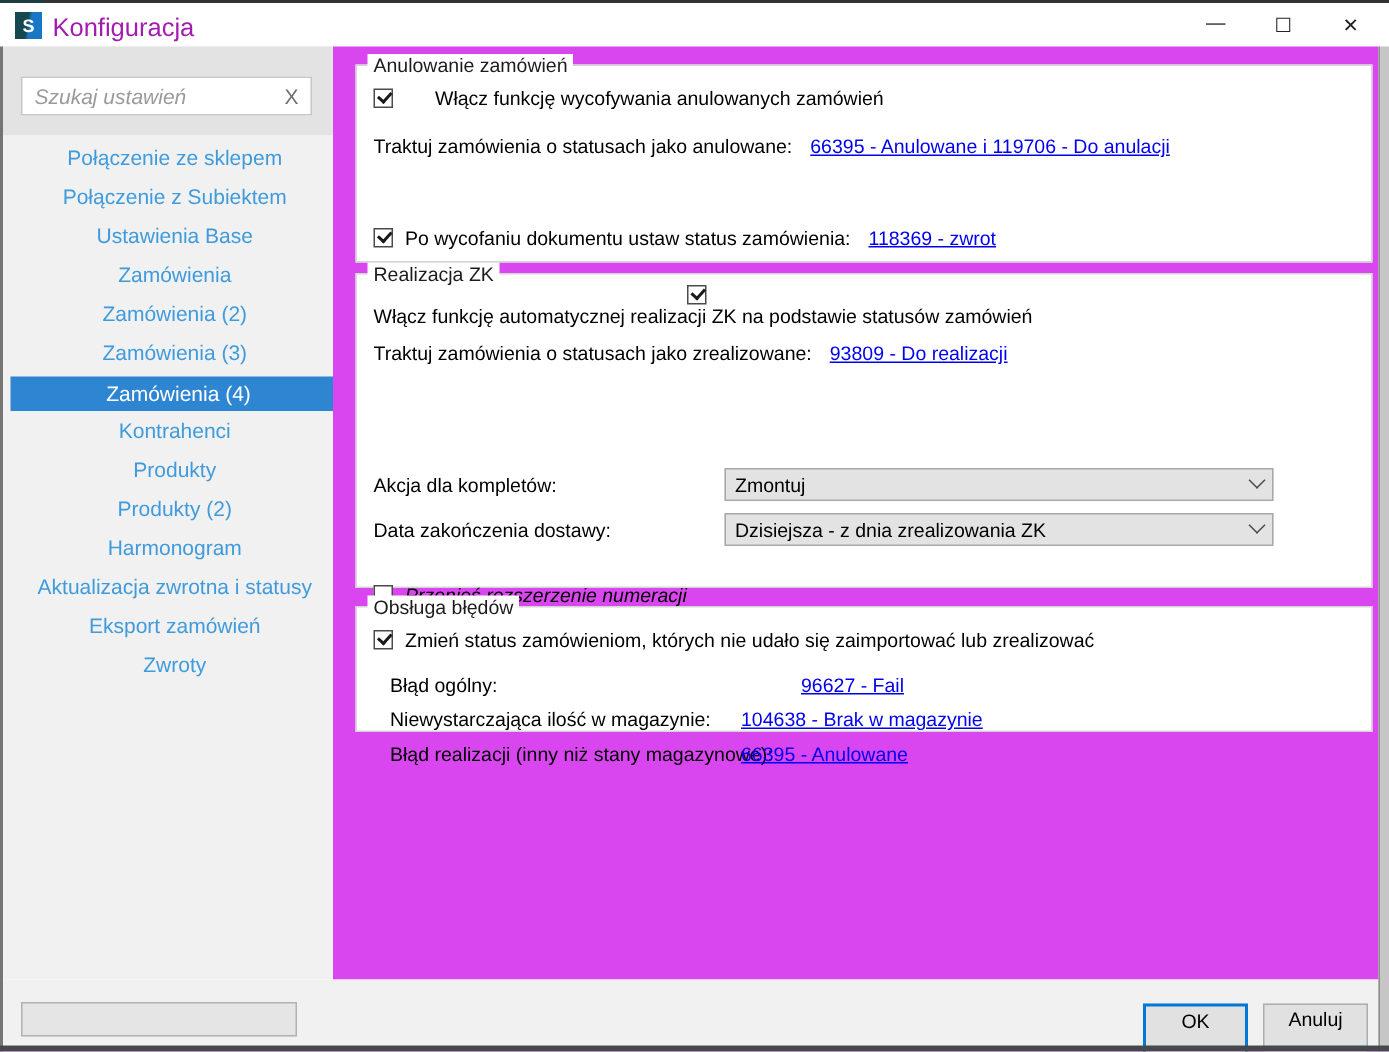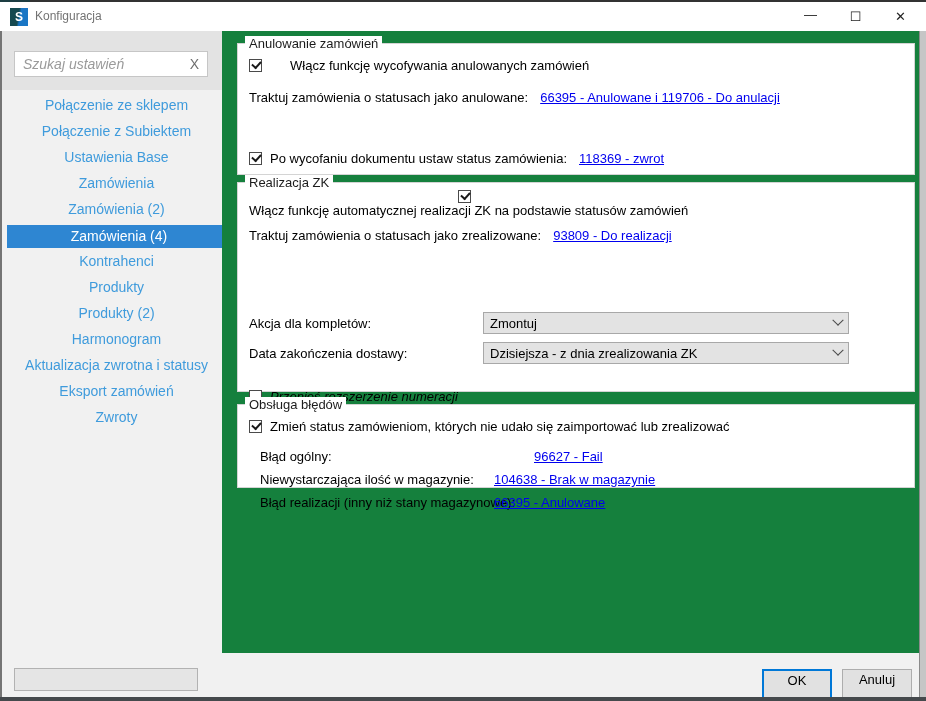--- a/index.html
+++ b/index.html
@@ -14,41 +14,41 @@
   .left-edge  { position:absolute; left:0; top:31px; width:2px; bottom:0; background:#757575; }
   .right-edge { position:absolute; left:919px; top:31px; width:7px; bottom:0;
                 background:#c6c6c6; border-left:1px solid #8b8b8b; }
   .bottom-edge{ position:absolute; left:0; top:697px; width:926px; height:4px; background:#45494c; }
 
   
   .titlebar { position:absolute; left:0; top:2px; width:926px; height:29px; background:#fff; }
   .app-icon { position:absolute; left:10px; top:6px; width:18px; height:18px;
               background:linear-gradient(100deg,#15494f 0 45%, #1976c5 55% 100%);
               color:#fff; font-weight:bold; font-size:12px; text-align:center; line-height:18px; }
-  .win-title { position:absolute; left:35px; top:7px; font-size:12px; color:#737373; }
+  .win-title { position:absolute; left:35px; top:7px; font-size:17px; color:#a21caf; }
   .caption-btns { position:absolute; right:3px; top:0; height:29px; display:flex; }
   .cap-btn { width:45px; height:29px; display:flex; align-items:center; justify-content:center;
              font-size:13px; color:#222; cursor:default; }
   .cap-btn.min span { position:relative; top:-2px; }
 
   
   .sidebar { position:absolute; left:2px; top:31px; width:220px; height:622px; background:#f1f1f1; }
   .search-band { position:absolute; left:0; top:0; width:220px; height:59px; background:#e3e3e3; }
   .search-box { position:absolute; left:12px; top:20px; width:194px; height:26px; background:#fff;
                 border:1px solid #c6c6c6; display:flex; align-items:center; padding:0 8px; }
   .search-ph  { flex:1; font-style:italic; color:#9a9a9a; font-size:14px;
                 white-space:nowrap; overflow:hidden; }
   .search-clear { color:#707070; font-size:14px; padding-left:6px; }
   .nav { position:absolute; left:0; top:62px; width:220px; }
   .nav-item { height:26px; line-height:25px; padding-left:13px; font-size:14px; color:#3f9bdc;
               width:216px; white-space:nowrap; overflow:hidden; cursor:default;text-align:center; }
   .nav-item.selected { background:#2e86d2; color:#fff; width:216px; margin-left:5px; padding-left:8px; height:23px; line-height:23px; margin-top:2px; margin-bottom:1px; }
 
   
-  .main { position:absolute; left:222px; top:31px; width:697px; height:622px; background:#15803d;padding-left:22px; }
+  .main { position:absolute; left:222px; top:31px; width:697px; height:622px; background:#d946ef;padding-left:22px; }
   .group { position:absolute; left:15px; width:678px; border:1px solid #d4d4d4; background:#fff; }
   .group-title { position:absolute; top:-8px; left:7px; background:#fff; padding:0 4px;
                  font-size:13px; color:#1c1c1c; }
   .g1 { top:12px;  height:132px; }
   .g2 { top:151px; height:210px; }
   .g3 { top:373px; height:84px; }
 
   .row { position:absolute; left:11px; display:flex; align-items:center; }
   .cb { width:13px; height:13px; border:1px solid #4a4a4a; background:#fff; position:relative;
         flex:0 0 13px; margin-right:8px; }
@@ -103,20 +103,21 @@
       <span class="search-ph">Szukaj ustawień</span>
       <span class="search-clear">X</span>
     </div>
   </div>
   <div class="nav">
     <div class="nav-item">Połączenie ze sklepem</div>
     <div class="nav-item">Połączenie z Subiektem</div>
     <div class="nav-item">Ustawienia Base</div>
     <div class="nav-item">Zamówienia</div>
     <div class="nav-item">Zamówienia (2)</div>
+    <div class="nav-item">Zamówienia (3)</div>
     <div class="nav-item selected">Zamówienia (4)</div>
     <div class="nav-item">Kontrahenci</div>
     <div class="nav-item">Produkty</div>
     <div class="nav-item">Produkty (2)</div>
     <div class="nav-item">Harmonogram</div>
     <div class="nav-item">Aktualizacja zwrotna i statusy</div>
     <div class="nav-item">Eksport zamówień</div>
     <div class="nav-item">Zwroty</div>
   </div>
 </div>

